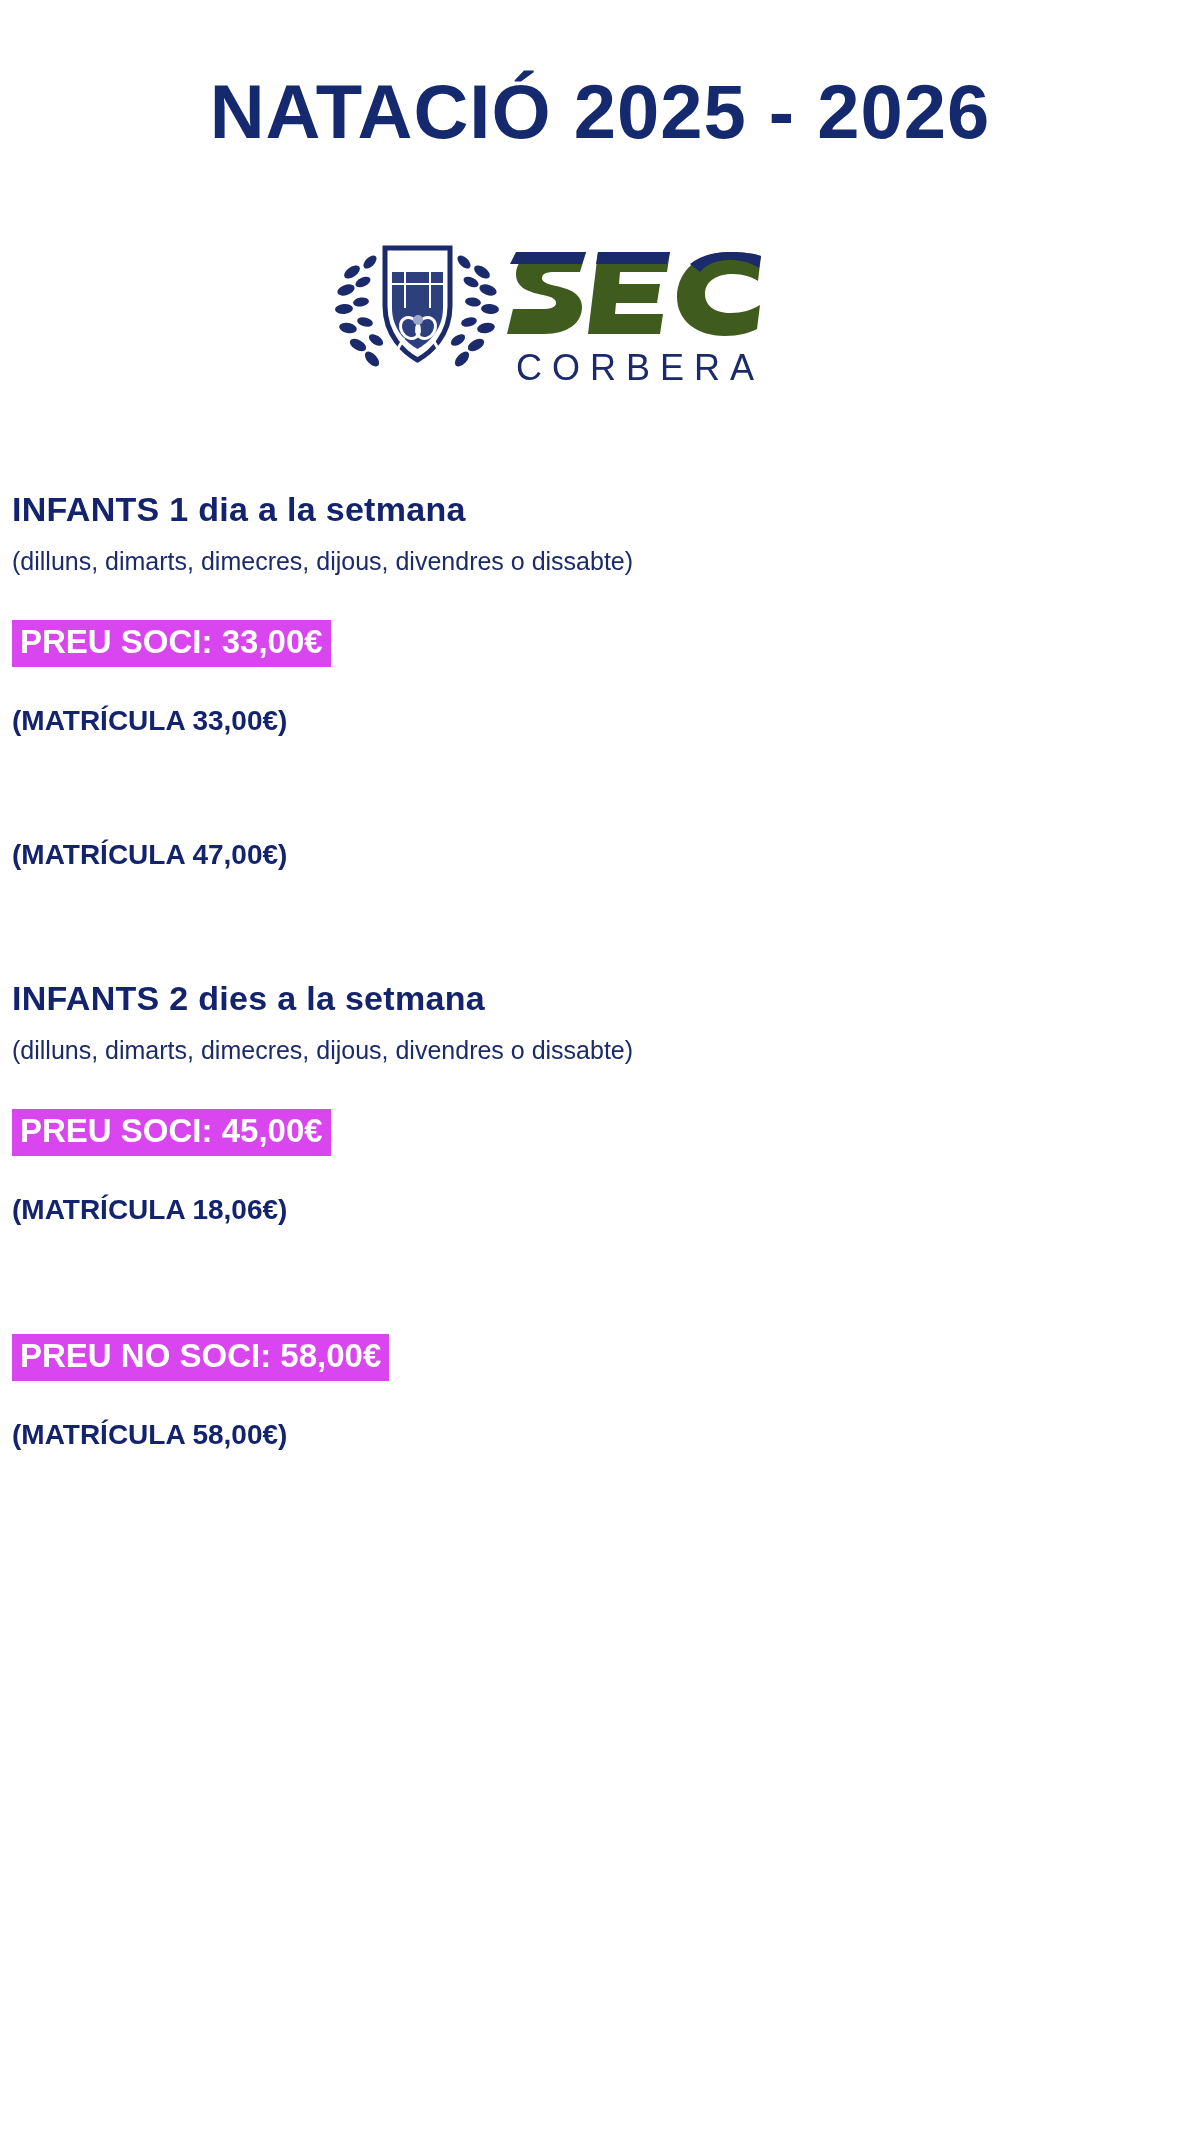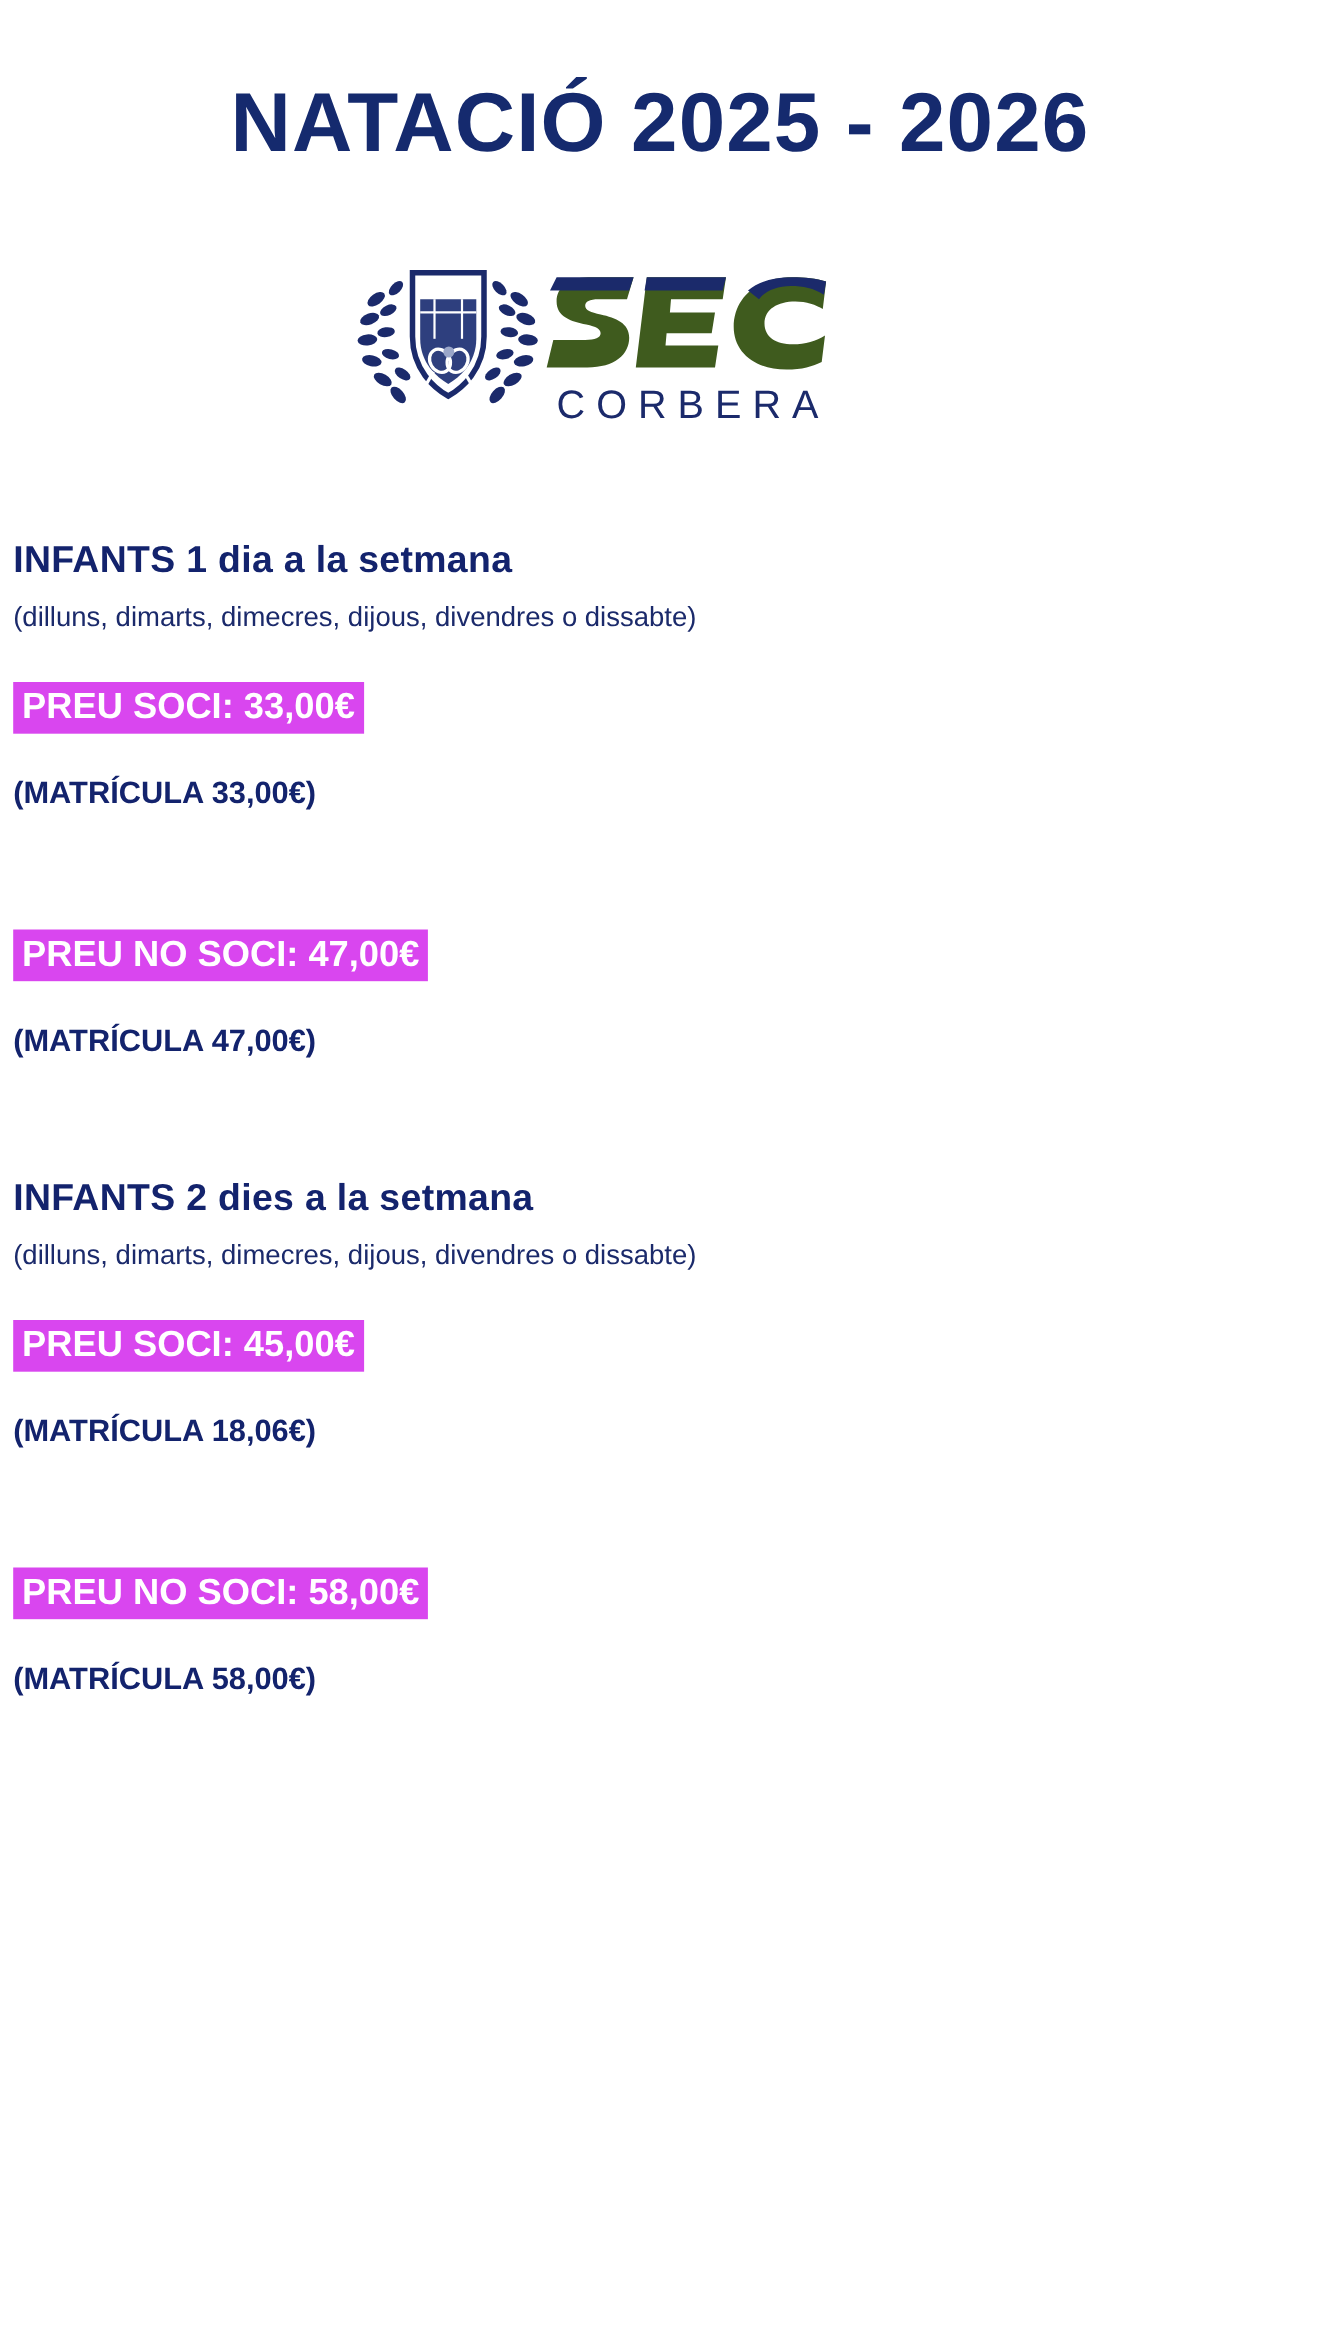--- a/index.html
+++ b/index.html
@@ -32,21 +32,21 @@
     color: #152a6e;
     text-align: center;
     line-height: 1.05;
   }
   .logo-wrap {
     margin-top: 58px;
     width: 560px;
     height: 190px;
     display: flex;
     align-items: center;
-    justify-content: flex-start;
+    justify-content: center;
   }
   .logo-svg {
     display: block;
   }
   .section {
     width: 100%;
     display: flex;
     flex-direction: column;
     align-items: flex-start;
   }
@@ -166,23 +166,20 @@
     <div class="section-title">INFANTS  1 dia a la setmana</div>
     <div class="section-sub">(dilluns, dimarts, dimecres, dijous, divendres o dissabte)</div>
 
     <div class="price-line">
       <span class="price-badge">PREU SOCI: 33,00€</span>
     </div>
     <div class="matricula">(MATRÍCULA 33,00€)</div>
 
     <div class="gap-between-blocks"></div>
 
-    <div class="price-line">
-      <span class="price-badge">PREU NO SOCI: 47,00€</span>
-    </div>
     <div class="matricula">(MATRÍCULA 47,00€)</div>
   </div>
 
   <div class="gap-section"></div>
 
   <div class="section">
     <div class="section-title">INFANTS 2 dies a la setmana</div>
     <div class="section-sub">(dilluns, dimarts, dimecres, dijous, divendres o dissabte)</div>
 
     <div class="price-line">

